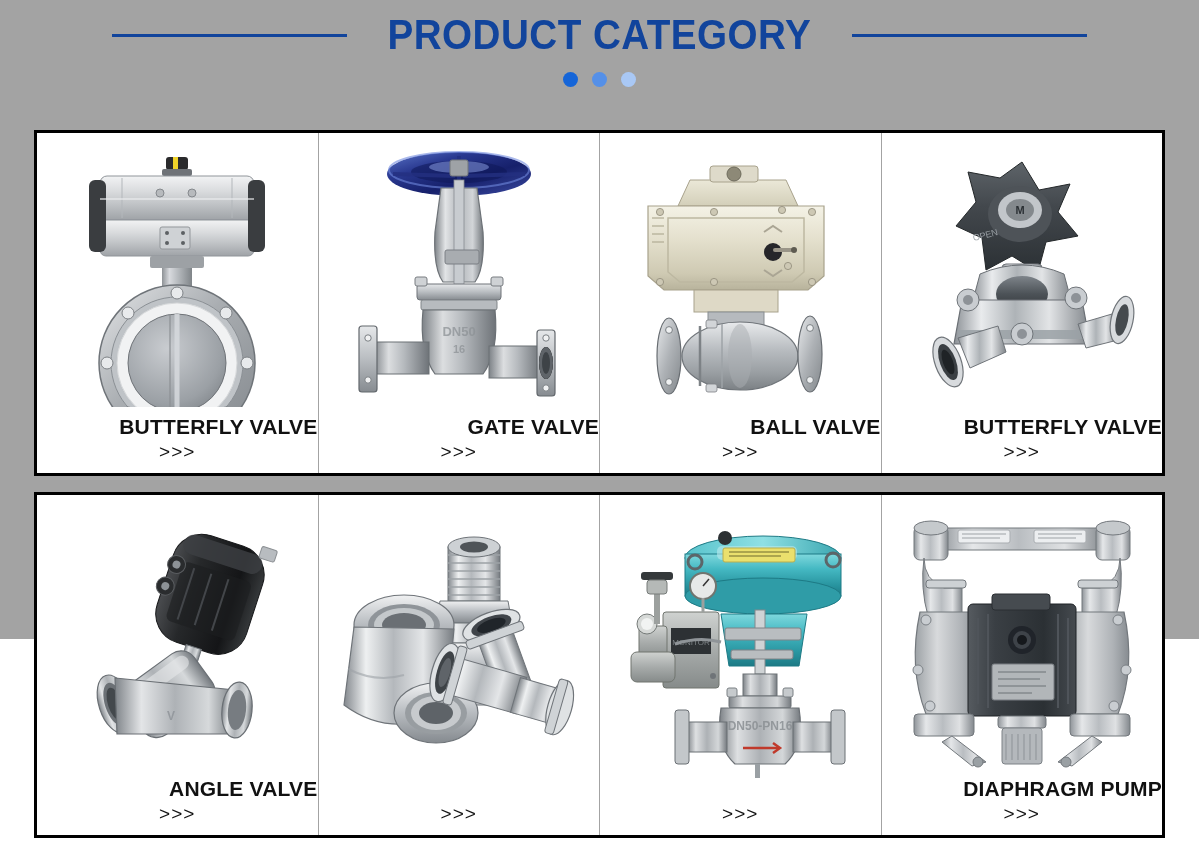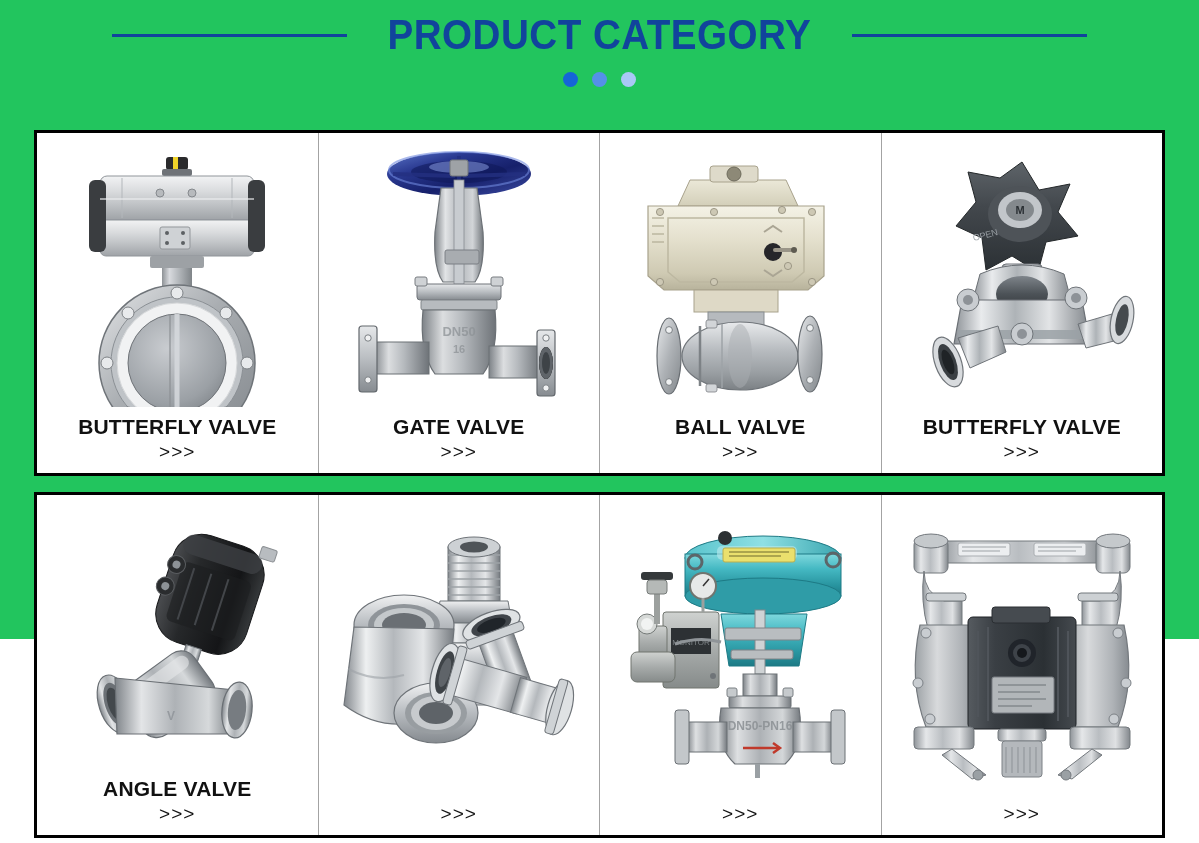--- a/index.html
+++ b/index.html
@@ -8,21 +8,21 @@
     margin: 0; padding: 0;
     width: 1199px; height: 843px;
     background: #ffffff;
     font-family: "Liberation Sans", sans-serif;
     overflow: hidden;
   }
   #page {
     position: relative;
     width: 1199px;
     height: 639px;
-    background: #22c55e;
+    background: #a3a3a3;
   }
 
   
   .header {
     position: absolute;
     top: 0; left: 0;
     width: 1199px;
     height: 118px;
   }
   .title-row {
@@ -112,20 +112,21 @@
   }
   .card-title {
     display: block;
     font-family: "Liberation Sans", sans-serif;
     font-size: 21px;
     font-weight: bold;
     letter-spacing: 0.2px;
     color: #111;
     line-height: 1.25;
     white-space: nowrap;
+    text-align: right;
   }
   .card-more {
     display: block;
     font-family: "Liberation Sans", sans-serif;
     font-size: 19px;
     font-weight: normal;
     letter-spacing: 1px;
     color: #111;
     line-height: 1.3;
   }
@@ -794,19 +795,20 @@
 
             <rect x="14" y="206" width="60" height="22" rx="4" fill="url(#dpSteel)" stroke="#73787d"></rect>
             <rect x="170" y="206" width="60" height="22" rx="4" fill="url(#dpSteel)" stroke="#73787d"></rect>
             <path d="M52 228 L86 254 L72 258 L42 234 Z" fill="url(#dpSteel)" stroke="#73787d"></path>
             <path d="M192 228 L158 254 L172 258 L202 234 Z" fill="url(#dpSteel)" stroke="#73787d"></path>
             <circle cx="78" cy="254" r="5" fill="#9aa0a4" stroke="#73787d"></circle>
             <circle cx="166" cy="254" r="5" fill="#9aa0a4" stroke="#73787d"></circle>
           </svg>
         </div>
         <div class="card-caption">
+          <span class="card-title">DIAPHRAGM PUMP</span>
           <span class="card-more">&gt;&gt;&gt;</span>
         </div>
       </div>
 
     </div>
   </div>
 </div>
 
 </body></html>

